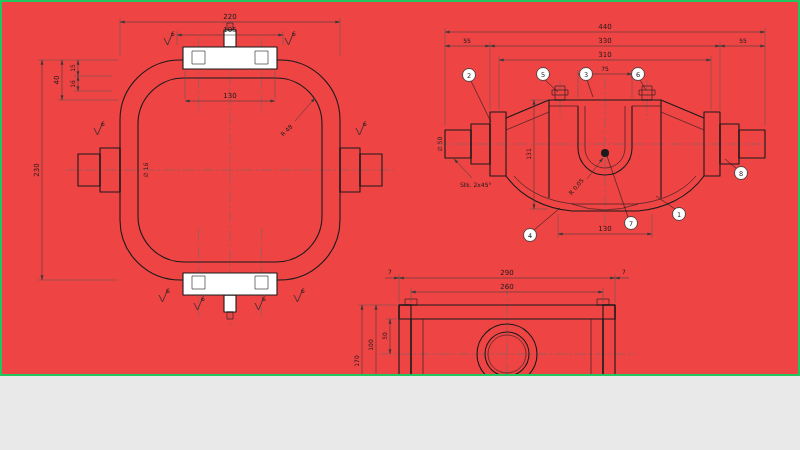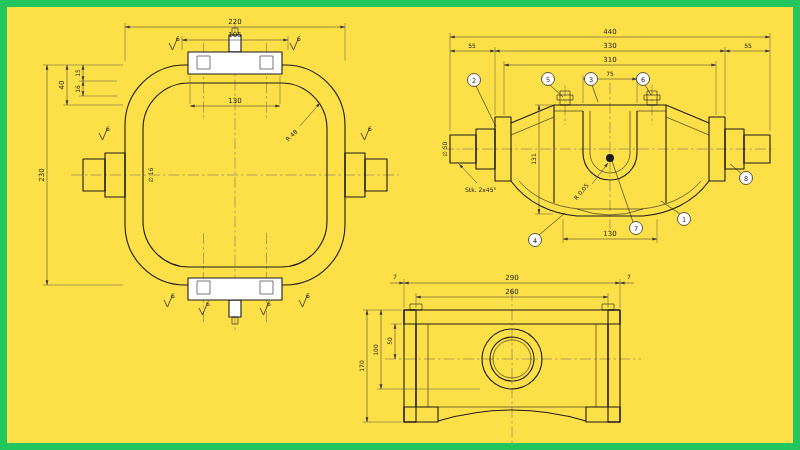--- a/index.html
+++ b/index.html
@@ -1,16 +1,16 @@
 <!DOCTYPE html>
 <html><head>
 <meta charset="utf-8">
 <style>
   html,body{margin:0;padding:0;background:#e9e9e9;}
-  .sheet{position:relative;width:800px;height:450px;background:#fde047;border:7px solid #22c55e;box-sizing:border-box;overflow:hidden;}
+  .sheet{position:relative;width:800px;height:376px;background:#ef4444;border:2px solid #22c55e;box-sizing:border-box;overflow:hidden;}
   svg{display:block;}
   .ol  {fill:none;stroke:#1b1b1b;stroke-width:1.1;stroke-linejoin:round;}
   .olf {fill:#ffffff;stroke:#1b1b1b;stroke-width:1.1;stroke-linejoin:round;}
   .ol2 {fill:none;stroke:#1b1b1b;stroke-width:0.6;stroke-linejoin:round;}
   .cl  {fill:none;stroke:#6a6a6a;stroke-width:0.55;stroke-dasharray:11 3 2.5 3;}
   .xl  {fill:none;stroke:#555555;stroke-width:0.5;}
   .dl  {fill:none;stroke:#3a3a3a;stroke-width:0.55;marker-start:url(#ar);marker-end:url(#ar);}
   .ld  {fill:none;stroke:#3a3a3a;stroke-width:0.55;marker-end:url(#ar);}
   .fin {fill:none;stroke:#2a2a2a;stroke-width:0.8;}
   .dot {fill:#1b1b1b;stroke:none;}

